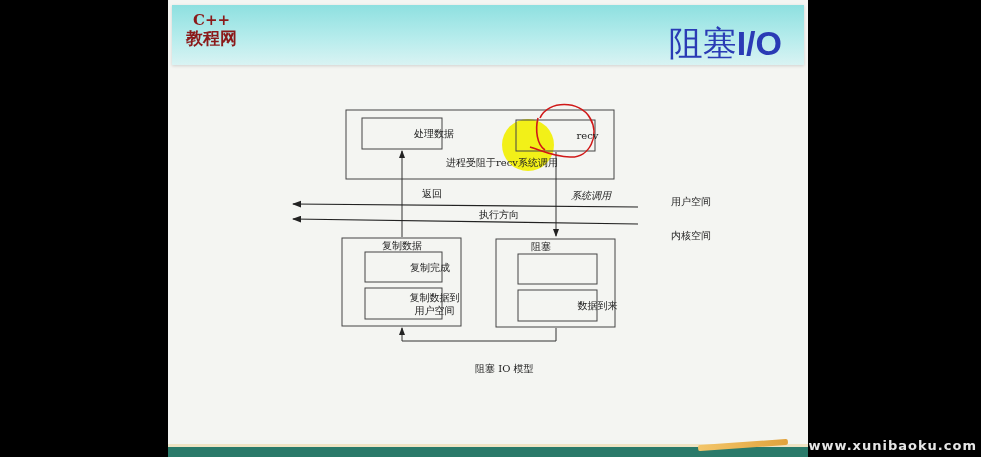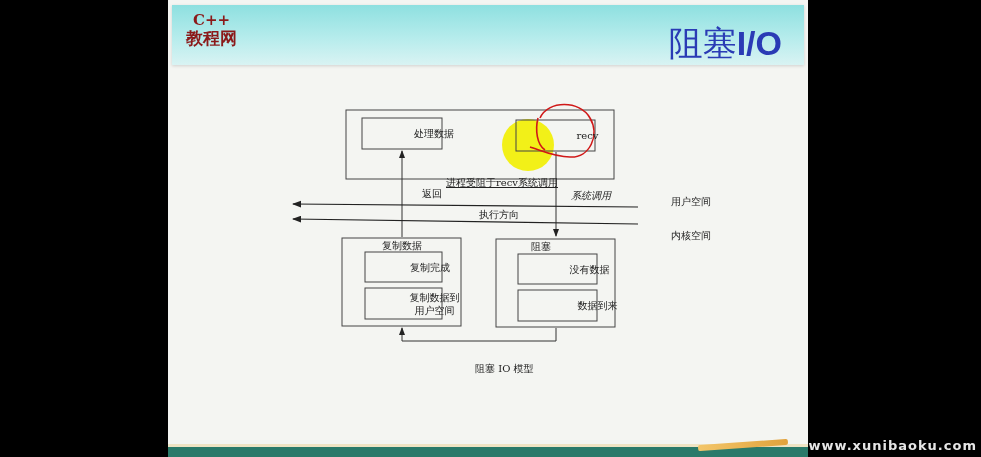--- a/index.html
+++ b/index.html
@@ -72,35 +72,34 @@
     <rect x="518" y="254" width="79" height="30" fill="none" stroke="#444" stroke-width="1"></rect>
     <rect x="518" y="290" width="79" height="31" fill="none" stroke="#444" stroke-width="1"></rect>
 
     <polyline points="556,328 556,341 402,341 402,328" fill="none" stroke="#333" stroke-width="1" marker-end="url(#ah)"></polyline>
 
     <path d="M540,118 C548,100 580,100 590,118 C600,135 590,158 570,157 C555,157 540,150 530,147 M538,118 C535,130 537,145 545,150" fill="none" stroke="#d01818" stroke-width="1.6"></path>
   </svg>
 
   <div class="lbl center" style="left:362px;top:118px;width:80px;height:31px;">处理数据</div>
   <div class="lbl center" style="left:516px;top:120px;width:79px;height:31px;font-size:10px;">recv</div>
-  <div class="lbl" style="left:414px;top:176px;text-decoration:underline;">进程受阻于recv系统调用</div>
+  <div class="lbl" style="left:414px;top:156px;">进程受阻于recv系统调用</div>
 
   <div class="lbl" style="left:390px;top:187px;">返回</div>
   <div class="lbl" style="left:539px;top:189px;font-style:italic;">系统调用</div>
   <div class="lbl" style="left:447px;top:208px;">执行方向</div>
   <div class="lbl" style="left:639px;top:195px;">用户空间</div>
   <div class="lbl" style="left:639px;top:229px;">内核空间</div>
 
   <div class="lbl" style="left:350px;top:239px;">复制数据</div>
   <div class="lbl center" style="left:365px;top:252px;width:66px;height:30px;">复制完成</div>
   <div class="lbl center" style="left:365px;top:288px;width:75px;height:31px;flex-direction:column;">
     <span>复制数据到</span>
     <span>用户空间</span>
   </div>
 
   <div class="lbl" style="left:499px;top:240px;">阻塞</div>
-  <div class="lbl center" style="left:518px;top:254px;width:79px;height:30px;">没有数据</div>
   <div class="lbl center" style="left:518px;top:290px;width:95px;height:31px;">数据到来</div>
 
   <div class="lbl" style="left:443px;top:362px;">阻塞 IO 模型</div>
 </div>
 
 <div class="watermark">www.xunibaoku.com</div>
 
 </body></html>

